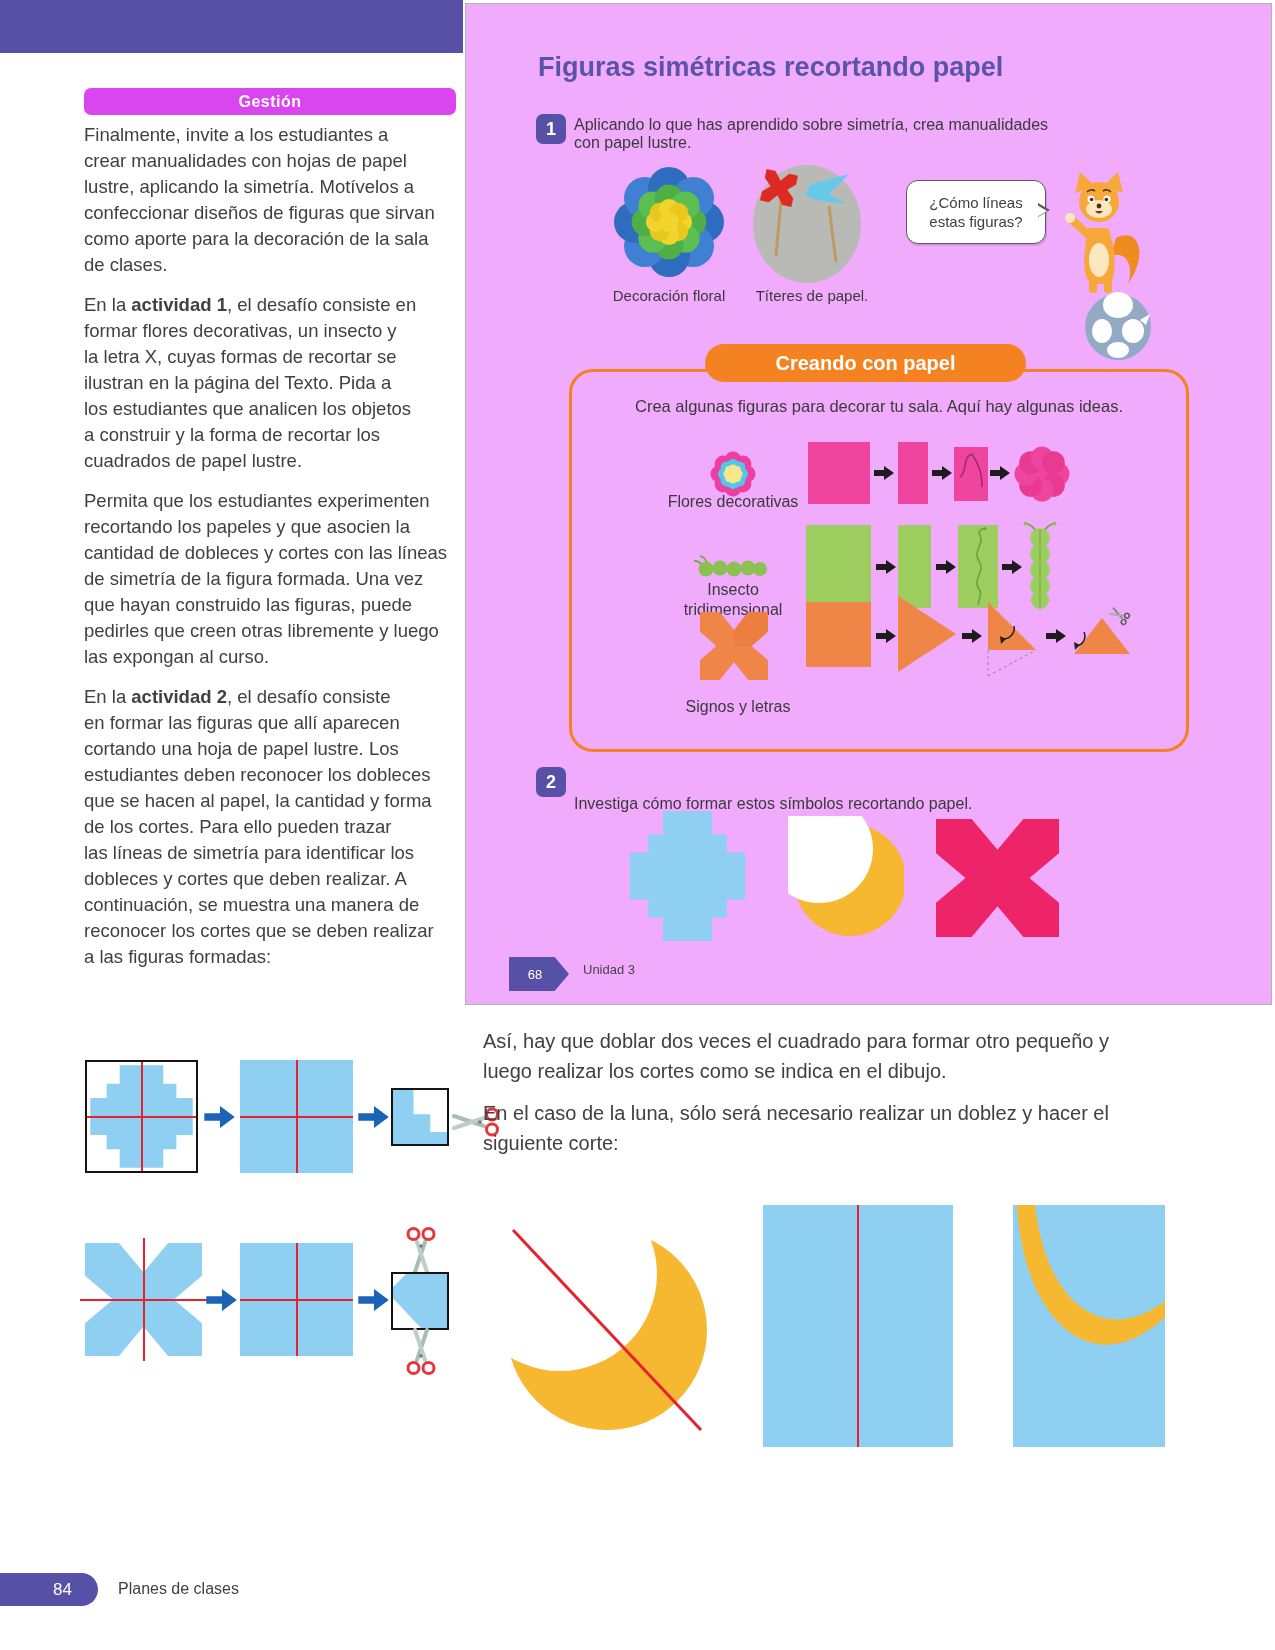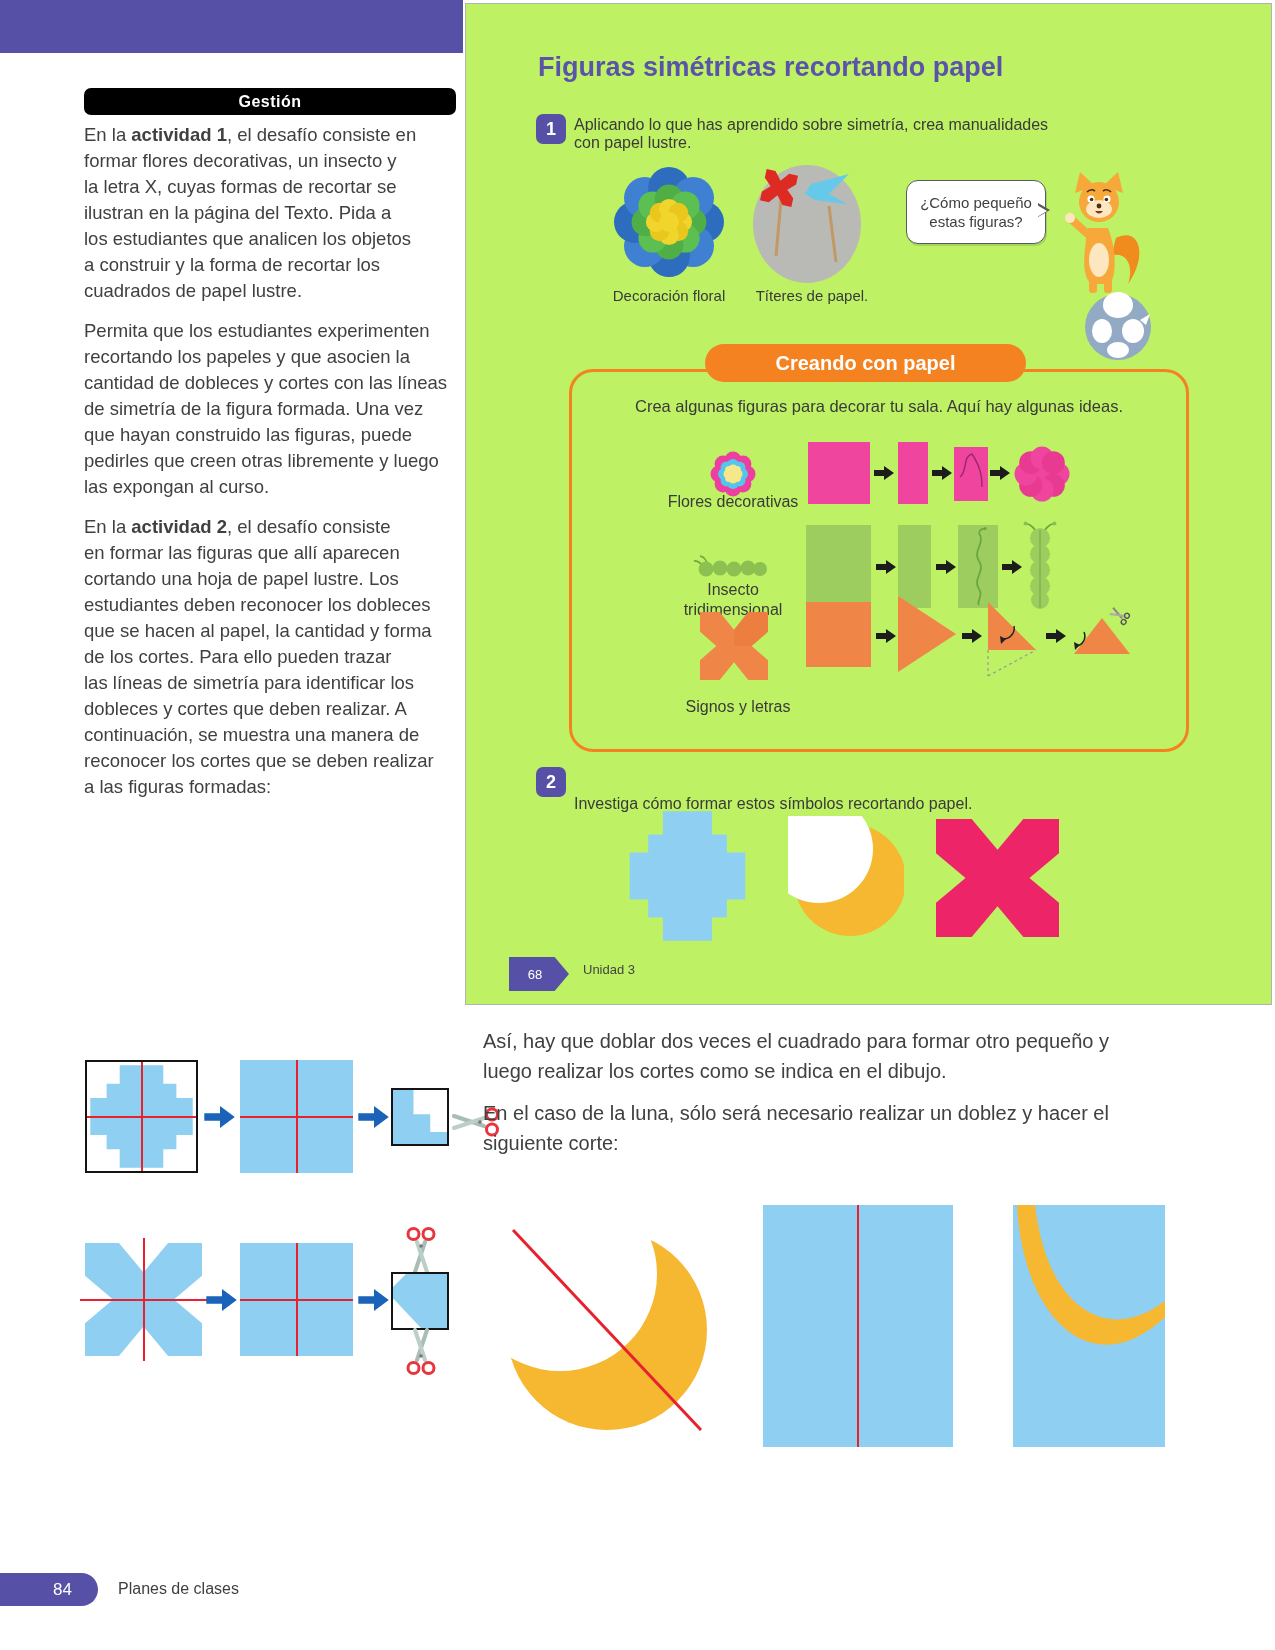--- a/index.html
+++ b/index.html
@@ -9,29 +9,29 @@
     background:#fff; font-family:"Liberation Sans", sans-serif; color:#3f3f3f;
   }
   .abs { position:absolute; }
   .pre { white-space:pre-line; }
 
   
   .topbar { left:0; top:0; width:463px; height:53px; background:#5651a6; }
 
   
   .gestion-hdr {
-    left:84px; top:88px; width:372px; height:27px; background:#000000;
+    left:84px; top:88px; width:372px; height:27px; background:#d946ef;
     border-radius:7px; color:#fff; font-weight:bold; font-size:16px;
     display:flex; align-items:center; justify-content:center; letter-spacing:.5px;
   }
   .leftcol { left:84px; top:122px; width:408px; font-size:18.5px; line-height:26px; color:#404040; }
   .leftcol p { margin-bottom:14px; }
 
   
-  .tpage { left:465px; top:3px; width:807px; height:1002px; background:#bef264; border:1px solid #b3b3b3; }
+  .tpage { left:465px; top:3px; width:807px; height:1002px; background:#f0abfc; border:1px solid #b3b3b3; }
   .tpage-title { left:72px; top:48px; width:640px; font-size:27px; font-weight:bold; color:#5a53a9; }
   .badge {
     width:30px; height:30px; background:#5651a6; border-radius:7px; color:#fff;
     font-weight:bold; font-size:18px; display:flex; align-items:center; justify-content:center;
   }
   .act-text { font-size:16px; line-height:18px; color:#3a3a3a; }
   .photo-cap { font-size:15px; color:#3a3a3a; text-align:center; }
   .bubble {
     left:440px; top:176px; width:140px; height:64px; background:#fff;
     border:1.6px solid #5a5a5a; border-radius:12px; display:flex; align-items:center; justify-content:center;
@@ -80,20 +80,26 @@
 <body>
 
 <div class="canvas">
 
   <div class="abs topbar"></div>
 
   <div class="abs gestion-hdr">
     <span>Gestión</span>
   </div>
   <div class="abs leftcol">
+    <p class="pre">Finalmente, invite a los estudiantes a
+crear manualidades con hojas de papel
+lustre, aplicando la simetría. Motívelos a
+confeccionar diseños de figuras que sirvan
+como aporte para la decoración de la sala
+de clases.</p>
     <p class="pre"><span>En la </span><b>actividad 1</b><span>, el desafío consiste en
 formar flores decorativas, un insecto y
 la letra X, cuyas formas de recortar se
 ilustran en la página del Texto. Pida a
 los estudiantes que analicen los objetos
 a construir y la forma de recortar los
 cuadrados de papel lustre.</span></p>
     <p class="pre">Permita que los estudiantes experimenten
 recortando los papeles y que asocien la
 cantidad de dobleces y cortes con las líneas
@@ -158,21 +164,21 @@
       <line x1="30" y1="38" x2="25" y2="94" stroke="#c09a62" stroke-width="3"></line>
       <line x1="78" y1="44" x2="85" y2="100" stroke="#c09a62" stroke-width="3"></line>
       <g transform="translate(12,10) rotate(12 16 16)">
         <polygon points="0,0 9,0 16,8.5 23,0 32,0 32,9 24.5,16 32,23 32,32 23,32 16,23.5 9,32 0,32 0,23 7.5,16 0,9" fill="#dd2a22"></polygon>
       </g>
       <path d="M60,22 L98,12 L78,32 L96,42 L64,38 L54,32 Z" fill="#66c9e9"></path>
     </svg>
     <div class="abs photo-cap" style="left:287px; top:283px; width:118px;">Títeres de papel.</div>
 
     <div class="abs bubble">
-      <span class="pre">¿Cómo pequeño
+      <span class="pre">¿Cómo líneas
 estas figuras?</span>
     </div>
     <svg class="abs" style="left:588px; top:162px;" width="90" height="130" viewBox="0 0 90 130">
       <path d="M62,72 C86,60 94,90 74,118 C81,97 70,85 57,90 Z" fill="#f08c1e"></path>
       <path d="M34,62 C28,95 29,110 37,118 L56,118 C63,108 62,82 54,62 Z" fill="#f7a83a"></path>
       <ellipse cx="45" cy="94" rx="10" ry="17" fill="#fce7c0"></ellipse>
       <rect x="35" y="114" width="8" height="13" rx="3" fill="#f7a83a"></rect>
       <rect x="50" y="114" width="8" height="13" rx="3" fill="#f7a83a"></rect>
       <path d="M36,70 L18,54" stroke="#f7a83a" stroke-width="8" stroke-linecap="round"></path>
       <circle cx="16" cy="52" r="5" fill="#fce7c0"></circle>

